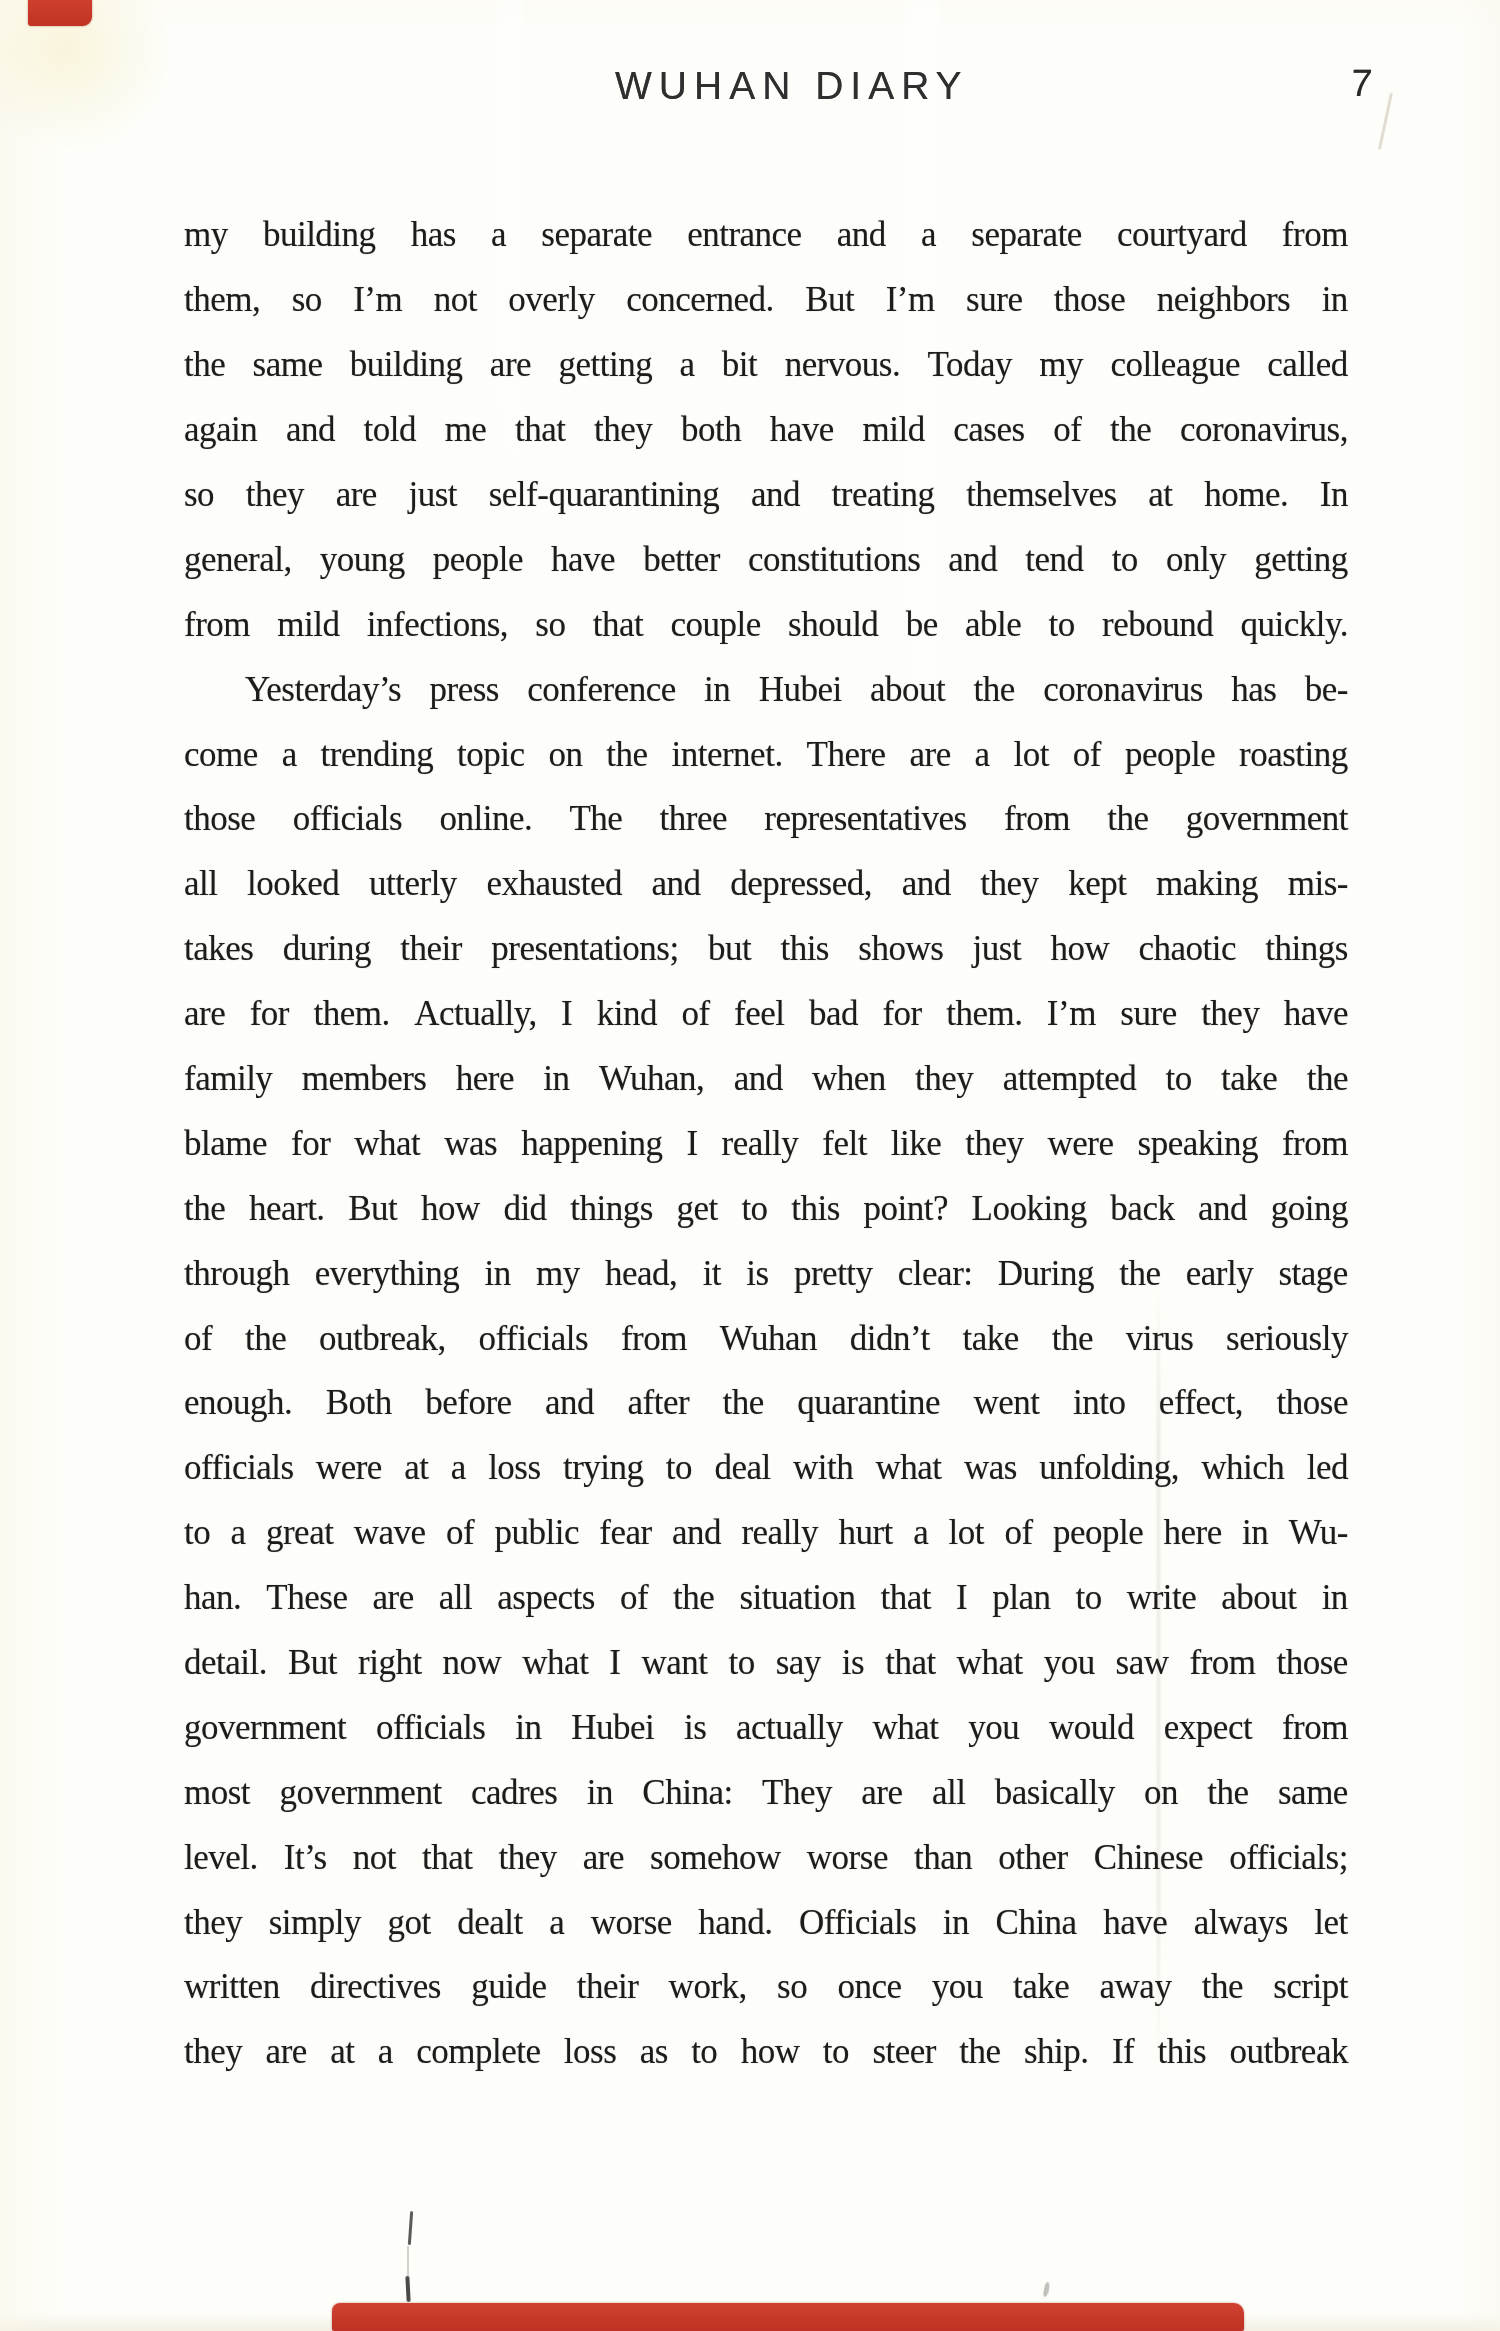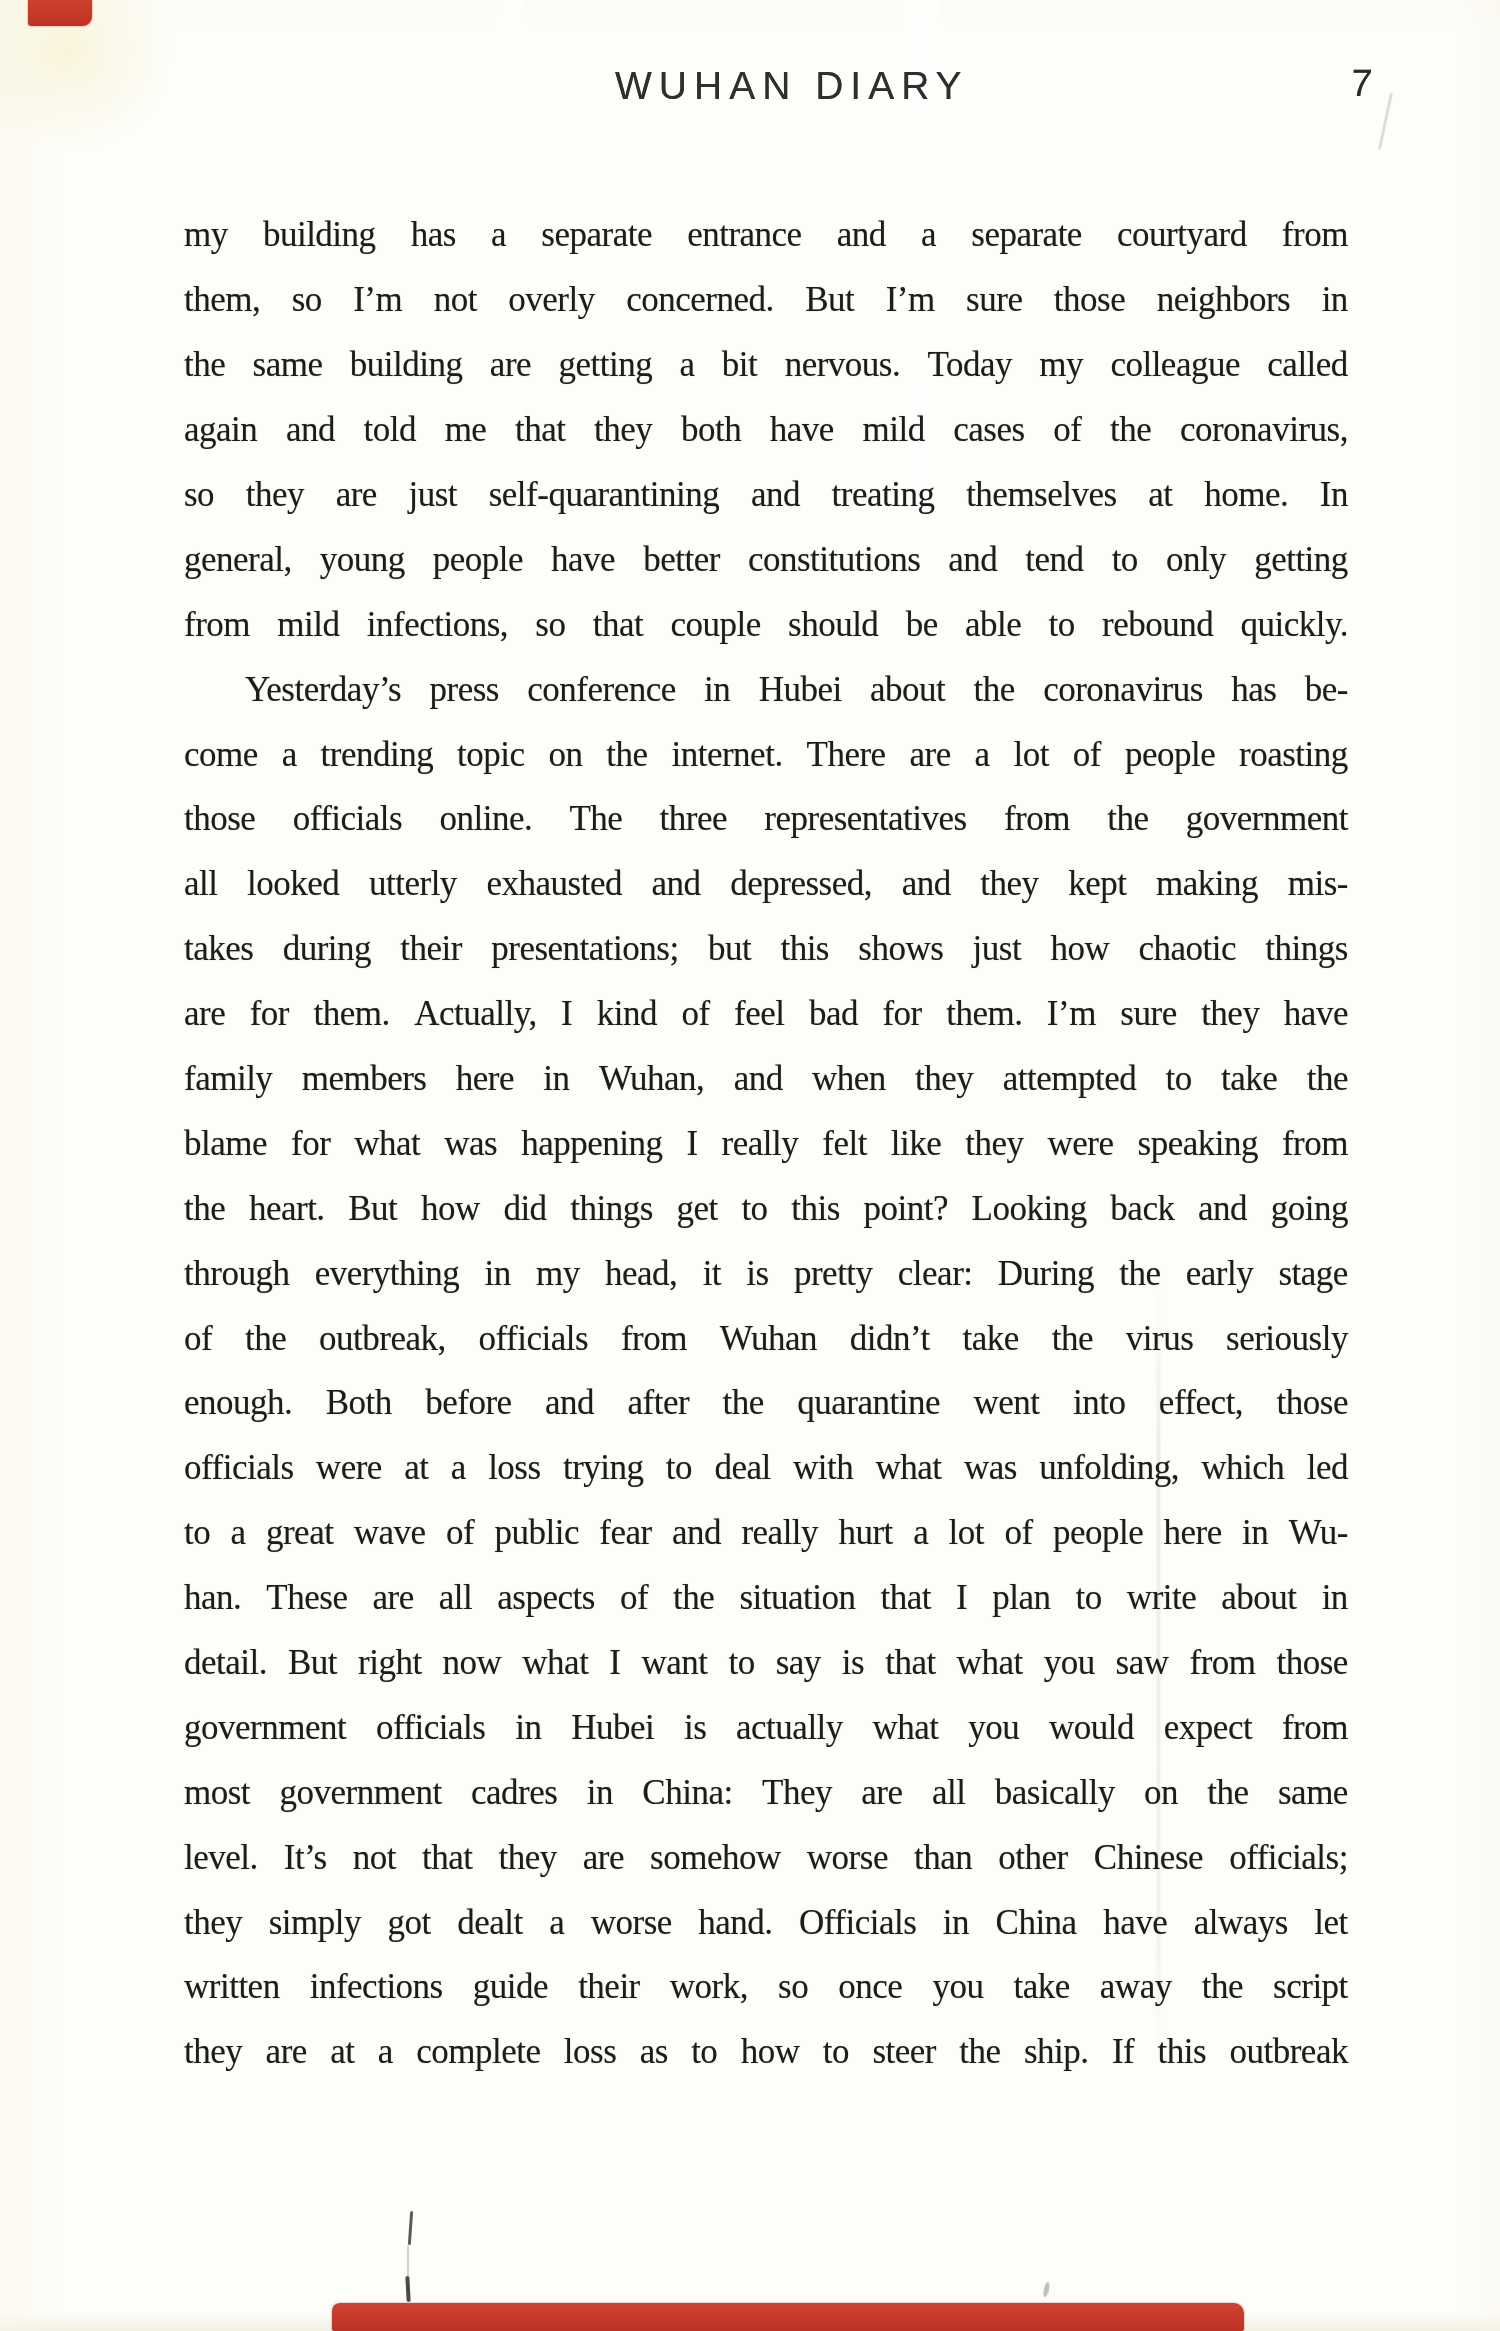--- a/index.html
+++ b/index.html
@@ -121,15 +121,15 @@
     <div class="line"><span>of</span><span>the</span><span>outbreak,</span><span>officials</span><span>from</span><span>Wuhan</span><span>didn’t</span><span>take</span><span>the</span><span>virus</span><span>seriously</span></div>
     <div class="line"><span>enough.</span><span>Both</span><span>before</span><span>and</span><span>after</span><span>the</span><span>quarantine</span><span>went</span><span>into</span><span>effect,</span><span>those</span></div>
     <div class="line"><span>officials</span><span>were</span><span>at</span><span>a</span><span>loss</span><span>trying</span><span>to</span><span>deal</span><span>with</span><span>what</span><span>was</span><span>unfolding,</span><span>which</span><span>led</span></div>
     <div class="line"><span>to</span><span>a</span><span>great</span><span>wave</span><span>of</span><span>public</span><span>fear</span><span>and</span><span>really</span><span>hurt</span><span>a</span><span>lot</span><span>of</span><span>people</span><span>here</span><span>in</span><span>Wu-</span></div>
     <div class="line"><span>han.</span><span>These</span><span>are</span><span>all</span><span>aspects</span><span>of</span><span>the</span><span>situation</span><span>that</span><span>I</span><span>plan</span><span>to</span><span>write</span><span>about</span><span>in</span></div>
     <div class="line"><span>detail.</span><span>But</span><span>right</span><span>now</span><span>what</span><span>I</span><span>want</span><span>to</span><span>say</span><span>is</span><span>that</span><span>what</span><span>you</span><span>saw</span><span>from</span><span>those</span></div>
     <div class="line"><span>government</span><span>officials</span><span>in</span><span>Hubei</span><span>is</span><span>actually</span><span>what</span><span>you</span><span>would</span><span>expect</span><span>from</span></div>
     <div class="line"><span>most</span><span>government</span><span>cadres</span><span>in</span><span>China:</span><span>They</span><span>are</span><span>all</span><span>basically</span><span>on</span><span>the</span><span>same</span></div>
     <div class="line"><span>level.</span><span>It’s</span><span>not</span><span>that</span><span>they</span><span>are</span><span>somehow</span><span>worse</span><span>than</span><span>other</span><span>Chinese</span><span>officials;</span></div>
     <div class="line"><span>they</span><span>simply</span><span>got</span><span>dealt</span><span>a</span><span>worse</span><span>hand.</span><span>Officials</span><span>in</span><span>China</span><span>have</span><span>always</span><span>let</span></div>
-    <div class="line"><span>written</span><span>infections</span><span>guide</span><span>their</span><span>work,</span><span>so</span><span>once</span><span>you</span><span>take</span><span>away</span><span>the</span><span>script</span></div>
+    <div class="line"><span>written</span><span>directives</span><span>guide</span><span>their</span><span>work,</span><span>so</span><span>once</span><span>you</span><span>take</span><span>away</span><span>the</span><span>script</span></div>
     <div class="line"><span>they</span><span>are</span><span>at</span><span>a</span><span>complete</span><span>loss</span><span>as</span><span>to</span><span>how</span><span>to</span><span>steer</span><span>the</span><span>ship.</span><span>If</span><span>this</span><span>outbreak</span></div>
   </div>
 
 </body></html>

